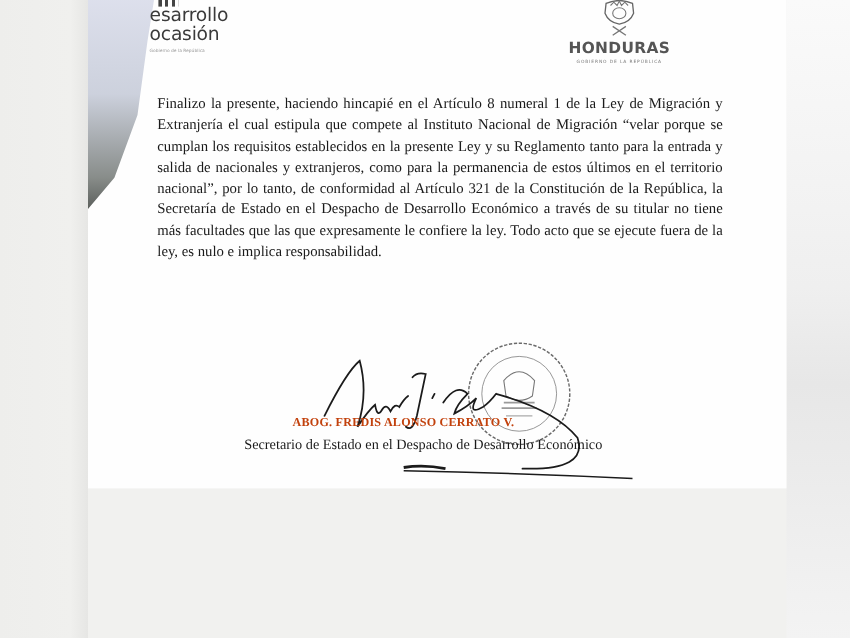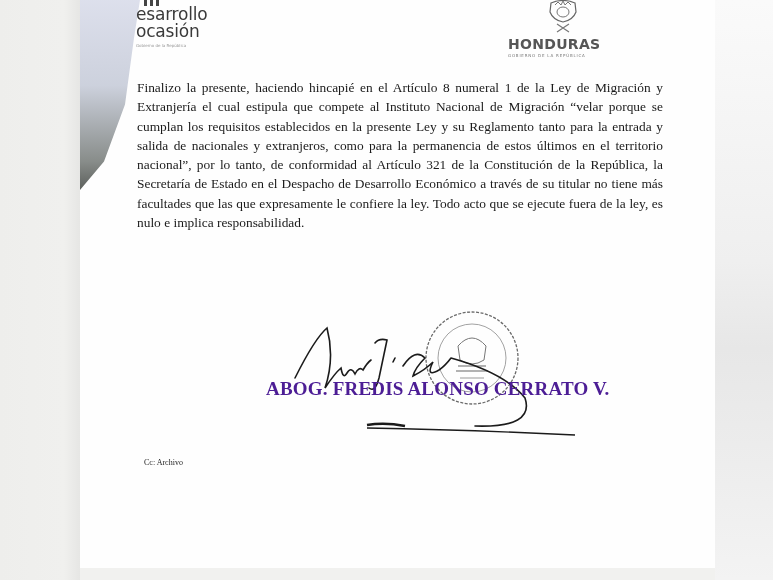--- a/index.html
+++ b/index.html
@@ -10,58 +10,58 @@
   }
   .margin-left {
     position: absolute; left: 0; top: 0; width: 80px; height: 580px;
     background: linear-gradient(90deg, #eeeeec 0%, #f0f0ee 80%, #e6e6e4 100%);
   }
   .margin-right {
     position: absolute; left: 715px; top: 0; width: 58px; height: 580px;
     background: linear-gradient(180deg, #fafafa 0%, #efefef 45%, #e7e7e7 60%, #f3f3f3 100%);
   }
   .paper {
-    position: absolute; left: 80px; top: 0; width: 635px; height: 568px;
+    position: absolute; left: 80px; top: 0; width: 635px; height: 444px;
     background: #fefefe;
     overflow: hidden;
   }
   .corner-shadow {
     position: absolute; left: 0; top: 0; width: 60px; height: 190px;
     background: linear-gradient(180deg, #d9dcea 0%, #c7ccd9 45%, #7b807d 85%, #4a4e4a 100%);
     clip-path: polygon(0 0, 100% 0, 90% 20%, 75% 55%, 40% 85%, 0 100%);
     opacity: .9;
   }
   .logo-left {
     position: absolute; left: 56px; top: 6px;
     font-family: "DejaVu Sans", sans-serif; color: #3a3a3a;
   }
   .logo-left .l1, .logo-left .l2 { font-size: 17px; line-height: 17px; letter-spacing: -0.2px; }
   .logo-left .sub { font-size: 4px; color: #999; margin-top: 3px; }
   .logo-left .bars { position: absolute; left: 8px; top: -6px; width: 18px; height: 6px;
     background: repeating-linear-gradient(90deg, #444 0 3px, transparent 3px 6px); }
 
-  .logo-right { position: absolute; left: 428px; top: 0; width: 110px; text-align: left; }
+  .logo-right { position: absolute; left: 428px; top: 0; width: 110px; text-align: center; }
   .crest { width: 40px; height: 34px; margin: 0 auto; position: relative; }
   .logo-right .name {
     font-family: "DejaVu Sans", sans-serif; font-weight: bold; font-size: 14px;
     color: #555; letter-spacing: 0.3px; margin-top: 2px;
   }
   .logo-right .tag { font-family: "DejaVu Sans", sans-serif; font-size: 4px; color: #777; letter-spacing: 0.8px; margin-top: 1px; }
 
   .body-text {
     position: absolute; left: 55px; top: 76px; width: 530px;
     font-size: 13.4px; line-height: 19.3px; color: #1a1a1a;
     text-align: justify;
   }
-  .body-text p { margin: 2px; }
+  .body-text p { margin: 8px; }
   .body-text p + p { margin-top: 16px; }
 
   .sig-area { position: absolute; left: 0; top: 300px; width: 635px; height: 150px; }
   .signer-name {
-    position: absolute; left: 186px; top: 78px; font-weight: bold; font-size: 19px; color: #4c1d95; letter-spacing: 0.2px;
+    position: absolute; left: 186px; top: 78px; font-weight: bold; font-size: 11px; color: #c2410c; letter-spacing: 0.2px;
   }
   .signer-title {
     position: absolute; left: 142px; top: 96px; font-size: 13px; color: #1a1a1a;
   }
   .seal { position: absolute; left: 340px; top: 8px; width: 104px; height: 102px; }
   .signature { position: absolute; left: 195px; top: 18px; width: 310px; height: 140px; }
 
   .cc { position: absolute; left: 64px; top: 458px; font-size: 8px; color: #222; }
 </style>
 </head>
@@ -105,16 +105,17 @@
       <line x1="38" y1="58" x2="66" y2="58" stroke="#999" stroke-width="1.5"></line>
       <line x1="36" y1="63" x2="68" y2="63" stroke="#999" stroke-width="1.5"></line>
       <line x1="40" y1="70" x2="64" y2="70" stroke="#aaa" stroke-width="1.2"></line>
     </svg>
     <svg class="signature" viewBox="0 0 310 140">
       <path d="M20 60 Q40 20 52 10 Q60 40 50 70 Q60 55 66 50 Q68 62 72 55 Q76 48 80 56 Q84 48 88 52 Q92 45 96 42 M100 25 Q104 20 112 22 L104 60 Q100 75 94 70 M120 40 L118 44 M128 48 Q140 30 150 40 Q140 50 138 58 Q150 52 158 44 Q150 60 164 52 Q170 48 176 40 M176 40 Q230 55 250 80 Q260 110 200 108" fill="none" stroke="#1b1b1b" stroke-width="1.6" stroke-linecap="round"></path>
       <path d="M92 110 Q200 112 300 117" fill="none" stroke="#1b1b1b" stroke-width="1.3"></path>
       <path d="M92 107 Q110 104 130 108" fill="none" stroke="#1b1b1b" stroke-width="2.6"></path>
     </svg>
     <div class="signer-name">ABOG. FREDIS ALONSO CERRATO V.</div>
+    <div class="signer-title">Secretario de Estado en el Despacho de Desarrollo Económico</div>
   </div>
 
   <div class="cc">Cc: Archivo</div>
 </div>
 
 </body></html>

